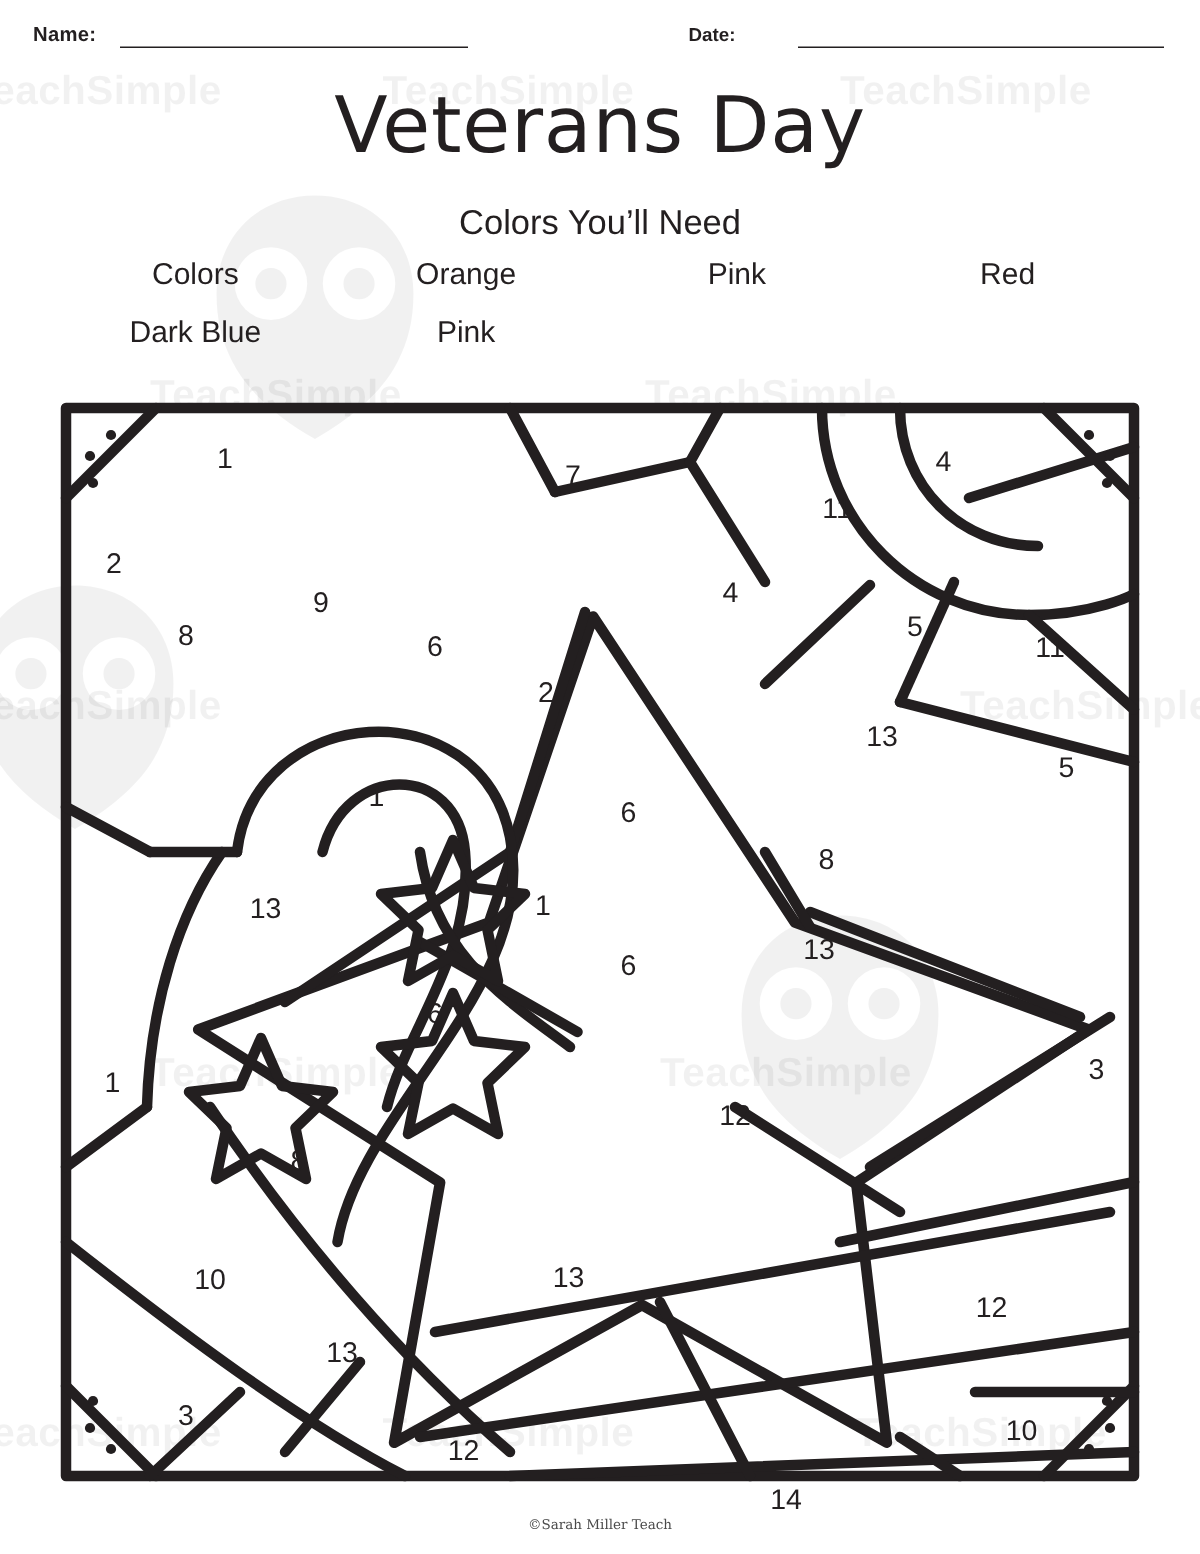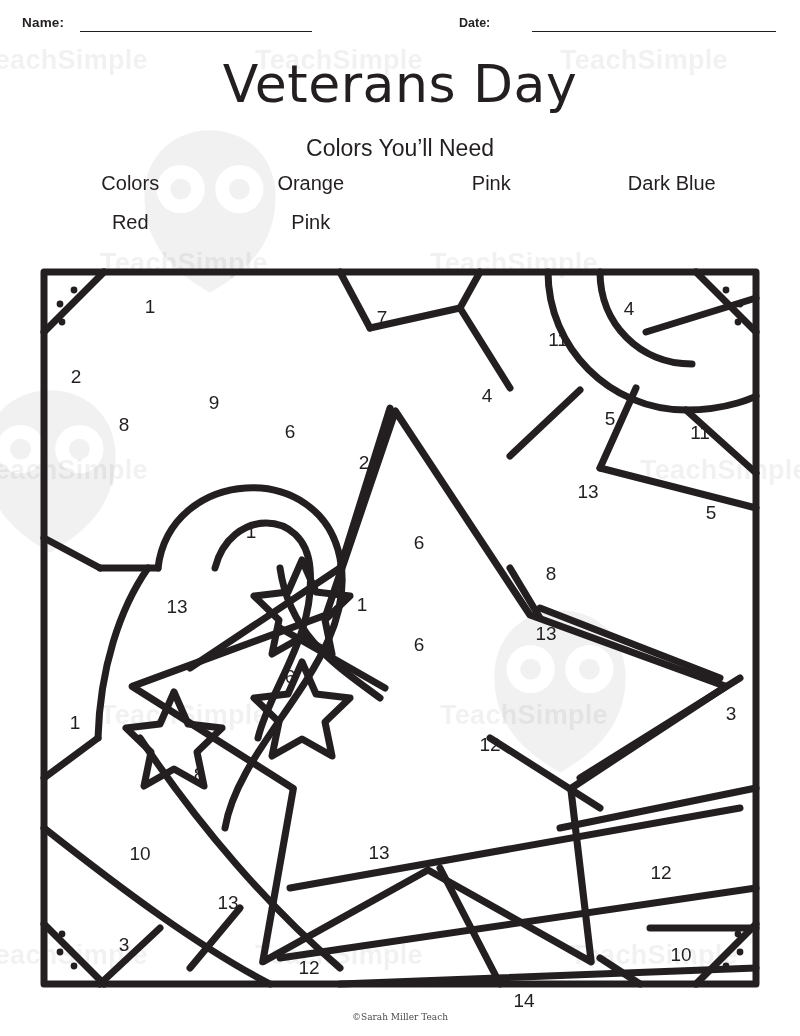--- a/index.html
+++ b/index.html
@@ -201,22 +201,22 @@
   <div class="date-line"></div>
 </div>
 
 <div class="page-title">Veterans Day</div>
 <div class="colors-heading">Colors You’ll Need</div>
 
 <div class="colors-grid">
   <div>Colors</div>
   <div>Orange</div>
   <div>Pink</div>
+  <div>Red</div>
   <div>Dark Blue</div>
-  <div>Red</div>
   <div>Pink</div>
 </div>
 
 <div class="art">
   <svg width="720" height="720" viewBox="0 0 720 720">
     <g fill="none" stroke="#231f20" stroke-width="7" stroke-linejoin="round" stroke-linecap="round">
 
       <rect x="4" y="4" width="712" height="712"></rect>
 
       <path d="M4 64 C 34 34 34 34 64 4"></path>

